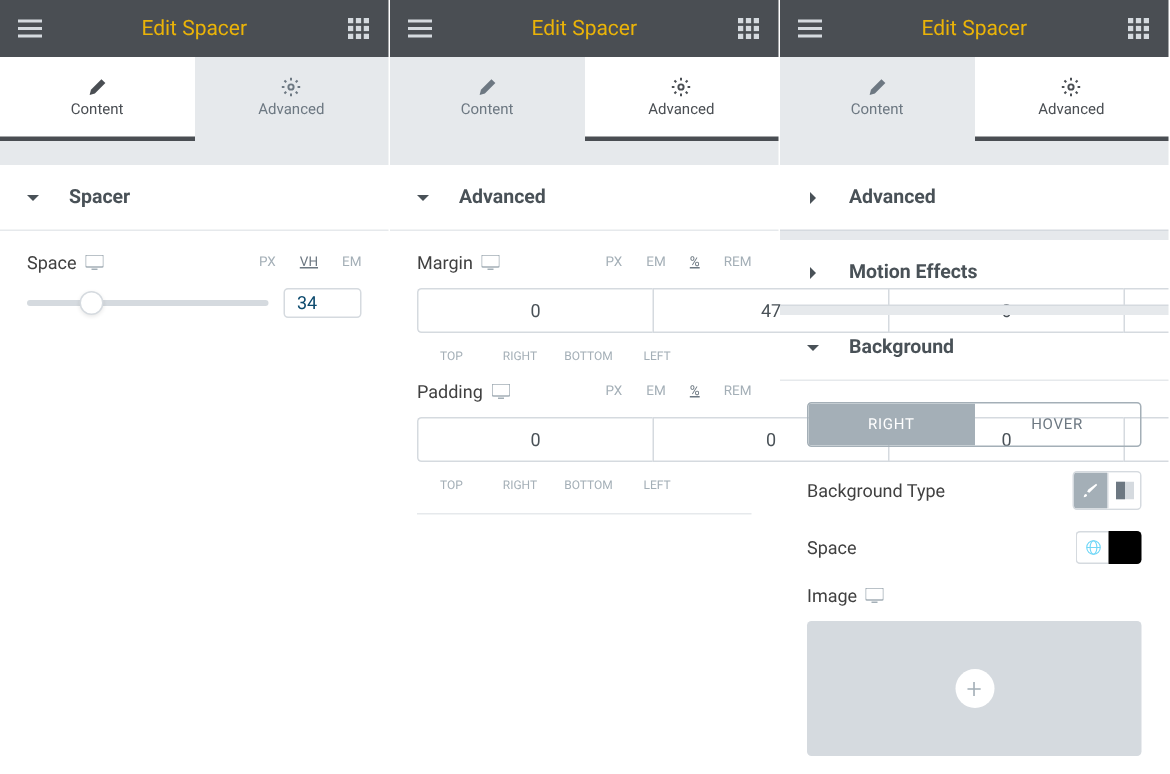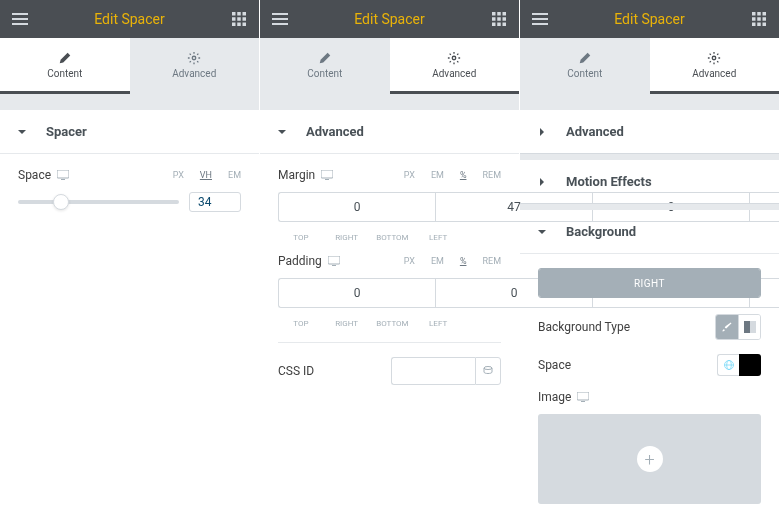--- a/index.html
+++ b/index.html
@@ -224,32 +224,20 @@
 
     </div>
     <div class="dim-labels">
       <span>TOP</span>
       <span>RIGHT</span>
       <span>BOTTOM</span>
       <span>LEFT</span>
       <span class="spacer"></span>
     </div>
     <hr>
-    <div class="field-row">
-      <span class="label">CSS ID</span>
-      <div class="input-group">
-        <input class="text-input" style="">
-        <div class="input-addon">
-              <svg width="10" height="10" viewBox="0 0 10 10">
-                <ellipse cx="5" cy="2" rx="4" ry="1.5" fill="none" stroke="#a4afb7"></ellipse>
-                <path d="M1 2v4c0 1 2 1.5 4 1.5s4-.5 4-1.5V2" fill="none" stroke="#a4afb7"></path>
-              </svg>
-            </div>
-      </div>
-    </div>
   </div>
 </div>
 
 <div class="panel">
   <div class="header">
     <div class="icon-btn">
           <svg viewBox="0 0 16 16" width="16" height="16" fill="#d5dadf">
             <rect y="2" width="16" height="2"></rect>
             <rect y="7" width="16" height="2"></rect>
             <rect y="12" width="16" height="2"></rect>
@@ -302,20 +290,21 @@
   <div style="height:6px;background:#e6e9ec"></div>
   <div class="section-head">
     <svg width="8" height="8" viewBox="0 0 8 8">
           <path d="M0 2l4 4 4-4z" fill="#495157"></path>
         </svg>
     <span>Background</span>
   </div>
   <div class="body">
     <div class="toggle-tabs">
       <div class="toggle-tab active">RIGHT</div>
+      <div class="toggle-tab">HOVER</div>
     </div>
     <div class="field-row">
       <span class="label">Background Type</span>
       <div class="btn-group">
         <div class="btn-seg active">
               <svg width="12" height="12" viewBox="0 0 16 16" fill="#fff">
                 <path d="M13 2l1 1-7 7-2-1 1-2z M4 11c-1 0-2 1-2 3 2 0 3-1 3-2z"></path>
               </svg>
             </div>
         <div class="btn-seg">

